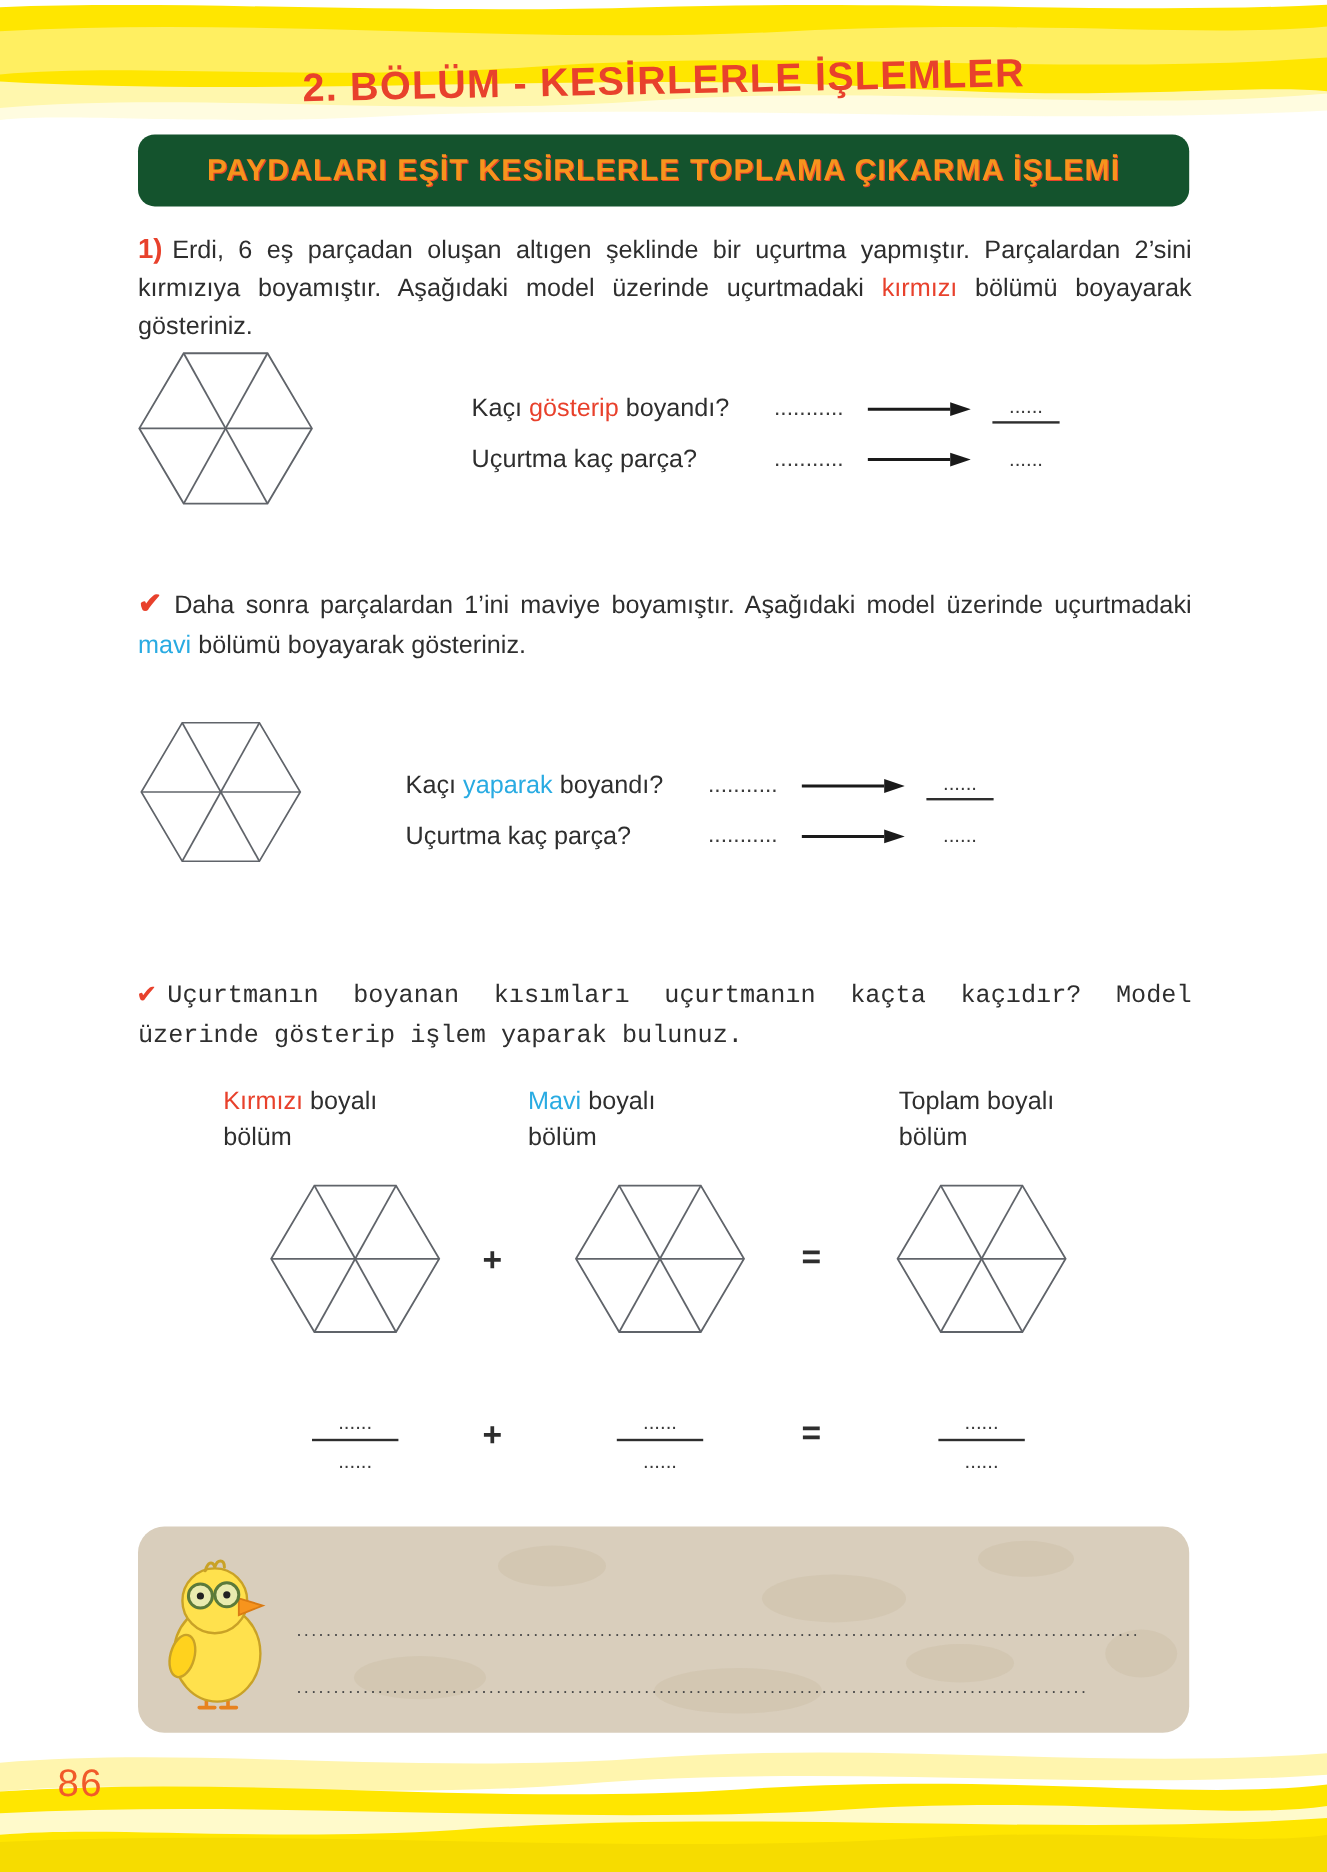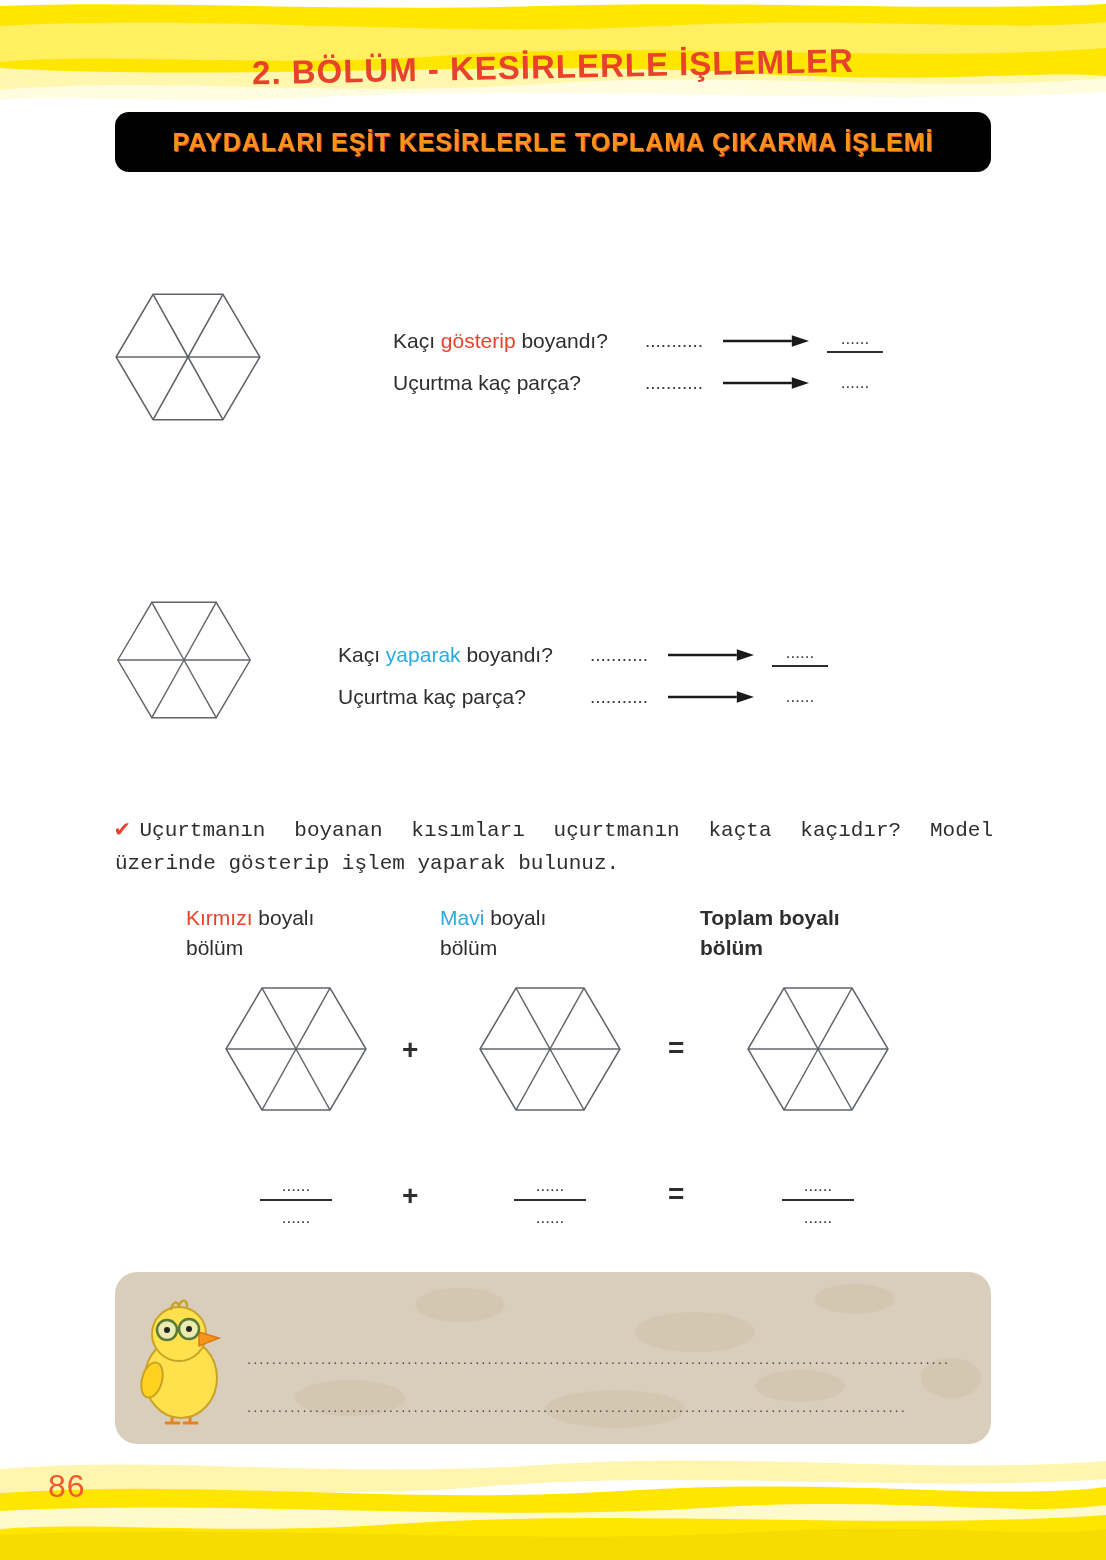--- a/index.html
+++ b/index.html
@@ -11,21 +11,21 @@
   .wave-top { top:0; }
   .wave-bottom { bottom:0; }
 
   .title {
     position:absolute; top:48px; left:0; width:100%; text-align:center; z-index:2;
     font-size:33px; font-weight:800; color:#E8412C; letter-spacing:1px;
     transform:rotate(-1.2deg);
   }
   .banner {
     position:absolute; left:115px; top:112px; width:876px; height:60px; z-index:2;
-    background:#000000; border-radius:14px;
+    background:#14532d; border-radius:14px;
     display:flex; align-items:center; justify-content:center;
     font-size:25px; font-weight:800; color:#F7941D; letter-spacing:1px;
     text-shadow:1px 1px 0 #E8412C;
   }
 
   .para { position:absolute; left:115px; width:878px; font-size:21px; line-height:1.5; text-align:justify; z-index:1; }
   .qnum { color:#E8412C; font-weight:bold; font-size:23px; margin-right:8px; }
   .red  { color:#E8412C; }
   .blue { color:#29ABE2; }
   .bullet { color:#E8412C; font-size:24px; font-weight:bold; margin-right:10px; }
@@ -71,20 +71,23 @@
     <path fill="#FFF282" opacity="0.75" d="M0,26 C220,14 440,38 660,26 C860,16 1000,32 1106,22 L1106,48 C880,64 660,40 440,56 C260,68 110,52 0,62 Z"></path>
     <path fill="#FFFBD8" opacity="0.8" d="M0,68 C240,82 520,58 760,74 C940,84 1040,70 1106,76 L1106,92 C860,106 560,84 300,98 C160,104 60,94 0,100 Z"></path>
   </svg>
 
   <div class="title">2. BÖLÜM - KESİRLERLE İŞLEMLER</div>
 
   <div class="banner">
     <span>PAYDALARI EŞİT KESİRLERLE TOPLAMA ÇIKARMA İŞLEMİ</span>
   </div>
 
+  <div class="para" style="top:190px;">
+    <span class="qnum">1)</span><span>Erdi, 6 eş parçadan oluşan altıgen şeklinde bir uçurtma yapmıştır.  Parçalardan 2’sini kırmızıya boyamıştır. Aşağıdaki model üzerinde uçurtmadaki </span><span class="red">kırmızı</span><span> bölümü boyayarak gösteriniz.</span>
+  </div>
 
   <svg class="hex" style="left:112px; top:290px;" width="152" height="134" viewBox="0 0 148 130">
     <g stroke="#60646a" stroke-width="1.5" fill="none">
       <polygon points="4,65 40,4 108,4 144,65 108,126 40,126"></polygon>
       <line x1="74" y1="65" x2="4" y2="65"></line>
         <line x1="74" y1="65" x2="144" y2="65"></line>
       <line x1="74" y1="65" x2="40" y2="4"></line>
         <line x1="74" y1="65" x2="108" y2="4"></line>
       <line x1="74" y1="65" x2="40" y2="126"></line>
         <line x1="74" y1="65" x2="108" y2="126"></line>
@@ -105,20 +108,23 @@
       <div class="lbl">Uçurtma kaç parça?</div>
       <div class="dts">...........</div>
       <svg class="arrow" viewBox="0 0 90 16">
           <line x1="0" y1="8" x2="72" y2="8" stroke="#1a1a1a" stroke-width="2.6"></line>
           <polygon points="72,2 90,8 72,14" fill="#1a1a1a"></polygon>
         </svg>
       <div class="ans">......</div>
     </div>
   </div>
 
+  <div class="para" style="top:486px;">
+    <span class="bullet">✔</span><span>Daha sonra parçalardan 1’ini maviye boyamıştır. Aşağıdaki model üzerinde uçurtmadaki </span><span class="blue">mavi</span><span> bölümü boyayarak gösteriniz.</span>
+  </div>
 
   <svg class="hex" style="left:114px; top:598px;" width="140" height="124" viewBox="0 0 148 130">
     <g stroke="#60646a" stroke-width="1.5" fill="none">
       <polygon points="4,65 40,4 108,4 144,65 108,126 40,126"></polygon>
       <line x1="74" y1="65" x2="4" y2="65"></line>
         <line x1="74" y1="65" x2="144" y2="65"></line>
       <line x1="74" y1="65" x2="40" y2="4"></line>
         <line x1="74" y1="65" x2="108" y2="4"></line>
       <line x1="74" y1="65" x2="40" y2="126"></line>
         <line x1="74" y1="65" x2="108" y2="126"></line>
@@ -151,21 +157,21 @@
   </div>
 
   <div class="colhead" style="left:186px;">
     <div><span class="red">Kırmızı</span><span> boyalı</span></div>
     <div>bölüm</div>
   </div>
   <div class="colhead" style="left:440px;">
     <div><span class="blue">Mavi</span><span> boyalı</span></div>
     <div>bölüm</div>
   </div>
-  <div class="colhead" style="left:700px;font-weight:bold;">
+  <div class="colhead" style="left:749px;">
     <div>Toplam boyalı</div>
     <div>bölüm</div>
   </div>
 
   <svg class="hex" style="left:222px; top:984px;" width="148" height="130" viewBox="0 0 148 130">
     <g stroke="#60646a" stroke-width="1.5" fill="none">
       <polygon points="4,65 40,4 108,4 144,65 108,126 40,126"></polygon>
       <line x1="74" y1="65" x2="4" y2="65"></line>
         <line x1="74" y1="65" x2="144" y2="65"></line>
       <line x1="74" y1="65" x2="40" y2="4"></line>

